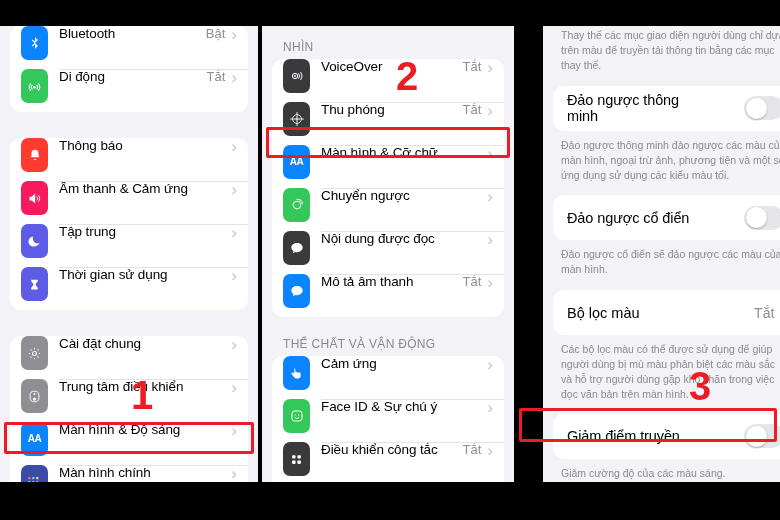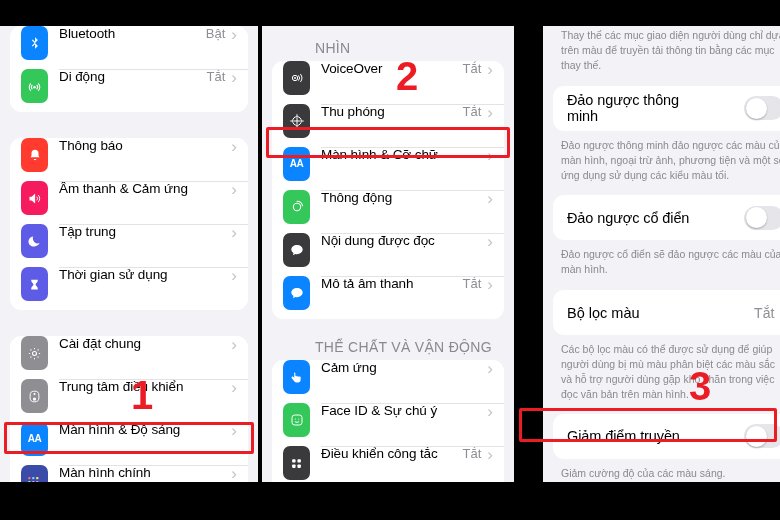--- a/index.html
+++ b/index.html
@@ -76,26 +76,25 @@
   }
   .chev {
     margin-right: 11px;
     color: #c4c4c8;
     font-size: 13px;
     line-height: 1;
   }
   .chev::after { content: "\203A"; font-size: 17px; }
 
   .sect-hdr {
-    font-size: 14px;
+    font-size: 12px;
     color: #8a8a8e;
     letter-spacing: 0.3px;
     padding: 0 10px 5px 21px;
     text-transform: uppercase;
-    margin-left: 32px;
   }
   .gap-md { height: 20px; }
   .gap-lg { height: 26px; }
 
   
   .note {
     font-size: 10.5px;
     line-height: 1.42;
     color: #8a8a8e;
     padding: 7px 18px 0 18px;
@@ -329,21 +328,21 @@
           <span class="label">Màn hình &amp; Cỡ chữ</span>
           <span class="chev"></span>
         </div>
         <div class="row">
           <span class="ico" style="background:#34c759">
             <svg width="16" height="16" viewBox="0 0 24 24" fill="none" stroke="#fff" stroke-width="1.6">
                 <circle cx="12" cy="12" r="5.5"></circle>
                 <path d="M12 3.5a8.5 8.5 0 018.3 6.7" stroke-linecap="round"></path>
               </svg>
           </span>
-          <span class="label">Thông động</span>
+          <span class="label">Chuyển ngược</span>
           <span class="chev"></span>
         </div>
         <div class="row">
           <span class="ico" style="background:#3a3a3c">
             <svg width="16" height="16" viewBox="0 0 24 24" fill="#fff">
                 <path d="M12 4.5c-4.7 0-8.5 3-8.5 6.8 0 2.2 1.3 4.1 3.3 5.3l-.9 3.1 3.5-1.8c.8.2 1.7.3 2.6.3 4.7 0 8.5-3 8.5-6.9S16.7 4.5 12 4.5z"></path>
               </svg>
           </span>
           <span class="label">Nội dung được đọc</span>
           <span class="chev"></span>

